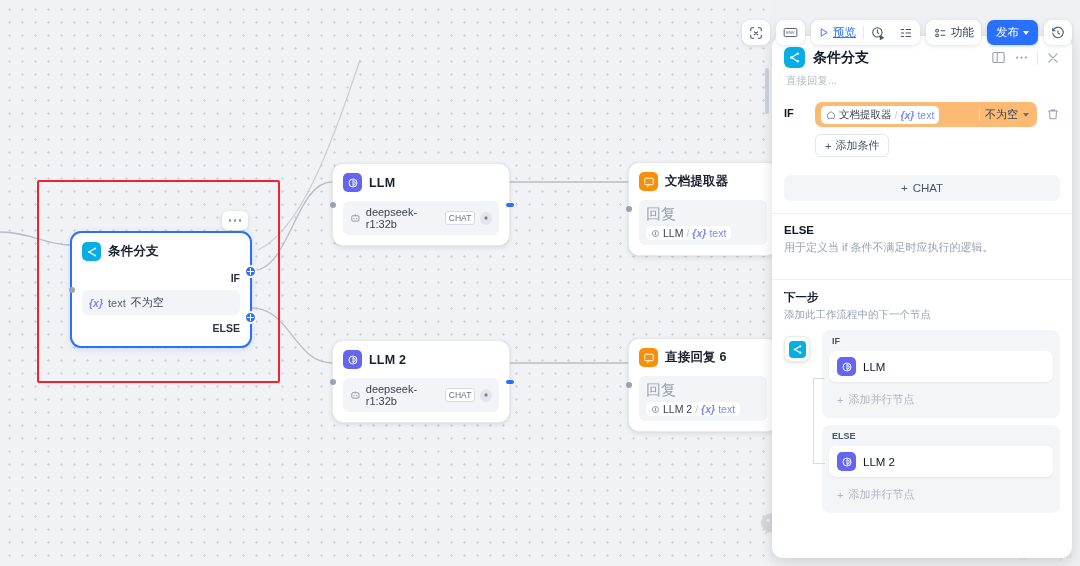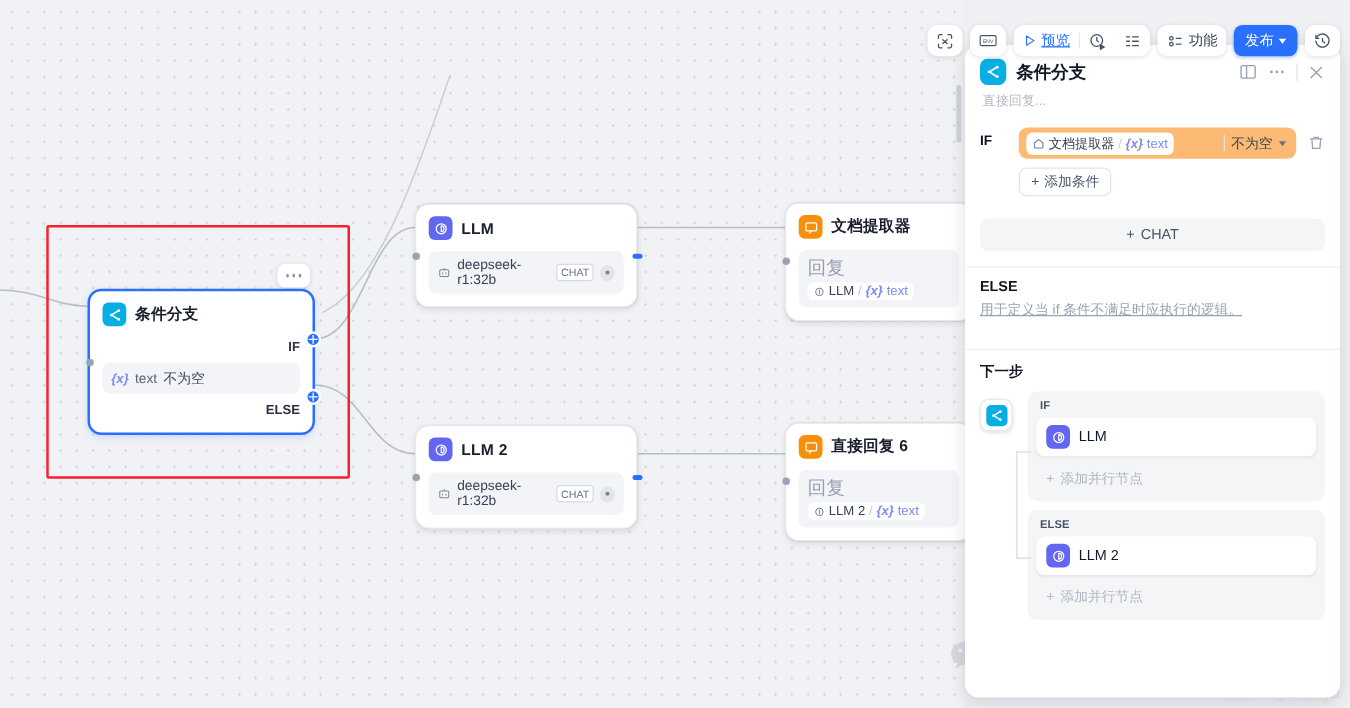--- a/index.html
+++ b/index.html
@@ -119,21 +119,21 @@
               display: inline-flex; align-items: center; gap: 4px; padding: 3px 9px;
               font-size: 11px; color: #475467; cursor: pointer; }
   .trash { color: #98a2b3; padding-top: 5px; cursor: pointer; }
 
   .elif-btn { margin: 8px 12px 0 12px; background: #f4f5f7; border-radius: 7px; height: 26px;
               display: flex; align-items: center; justify-content: center; gap: 5px;
               font-size: 11.5px; color: #475467; cursor: pointer; }
   .hr { height: 1px; background: #eef0f3; margin: 12px 0 0 0; }
   .else-block { padding: 10px 12px 12px 12px; }
   .else-t { font-size: 11.5px; font-weight: bold; color: #101828; }
-  .else-d { font-size: 11px; color: #98a2b3; margin-top: 4px; text-decoration: underline; }
+  .else-d { font-size: 11px; color: #98a2b3; margin-top: 4px; }
 
   .next-block { padding: 10px 12px 12px 12px; position: relative; }
   .next-t { font-size: 11.5px; font-weight: bold; color: #101828; }
   .next-d { font-size: 10.5px; color: #98a2b3; margin-top: 3px; }
   .next-flow { display: flex; margin-top: 8px; position: relative; }
   .flow-start { width: 28px; flex: none; padding-top: 6px; }
   .start-box { width: 26px; height: 26px; background: #fff; border: 1px solid #e8eaee;
                border-radius: 7px; box-shadow: 0 1px 3px rgba(16,24,40,.12);
                display: flex; align-items: center; justify-content: center; }
   .start-ic { width: 17px; height: 17px; border-radius: 4px; background: #06aee4;
@@ -477,20 +477,21 @@
 
       <div class="else-block">
         <div class="else-t">ELSE</div>
         <div class="else-d">用于定义当 if 条件不满足时应执行的逻辑。</div>
       </div>
 
       <div class="hr"></div>
 
       <div class="next-block">
         <div class="next-t">下一步</div>
+        <div class="next-d">添加此工作流程中的下一个节点</div>
 
         <div class="next-flow">
           <div class="connector"></div>
           <div class="flow-start">
             <div class="start-box">
               <span class="start-ic">
                 <svg width="11" height="11" viewBox="0 0 24 24" fill="none" stroke="#fff" stroke-width="2.6" stroke-linecap="round">
                   <circle cx="18" cy="5" r="2.4" fill="#fff" stroke="none"></circle>
                   <circle cx="18" cy="19" r="2.4" fill="#fff" stroke="none"></circle>
                   <circle cx="6" cy="12" r="2.4" fill="#fff" stroke="none"></circle>

